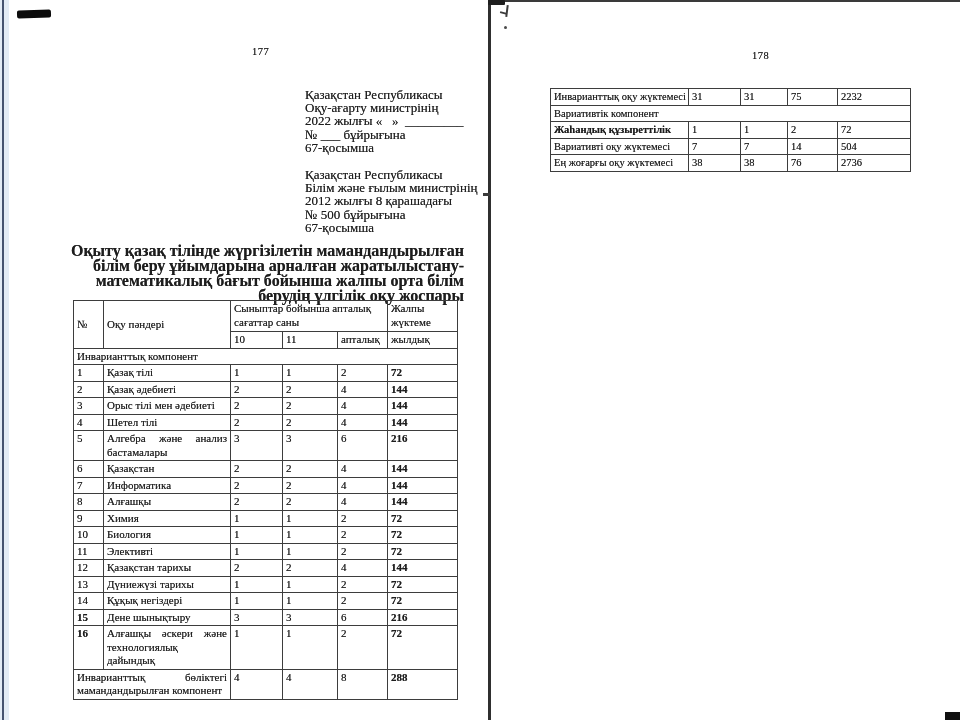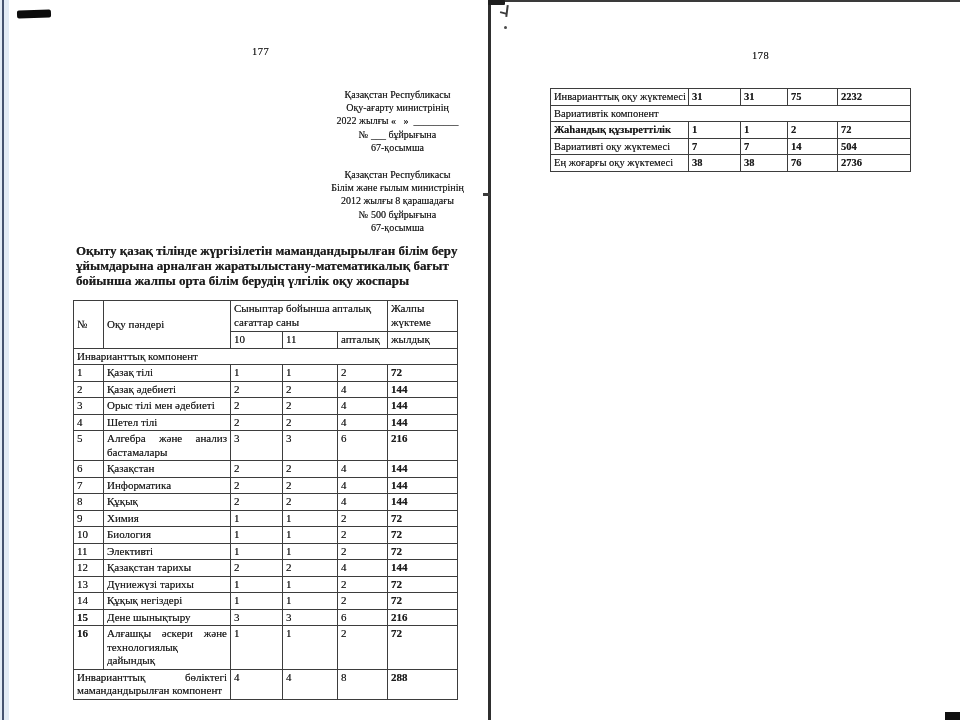--- a/index.html
+++ b/index.html
@@ -23,46 +23,46 @@
   .speck-dash  { left:500px; top:12px; width:7px; height:2px; background:#3c3c3c; transform:rotate(14deg); }
   .speck-bar   { left:506px; top:5px; width:2px; height:12px; background:#3c3c3c; transform:rotate(7deg); }
   .speck-dot   { left:504px; top:26px; width:3px; height:3px; background:#4a4a4a; border-radius:50%; }
   .divider-tick{ left:483px; top:193px; width:7px; height:3px; background:#3a3a3a; }
   .corner-mark { left:945px; top:712px; width:15px; height:8px; background:#101010; }
 
   
   .pgnum { font-size:10.5px; letter-spacing:.5px; }
   .pgnum-left  { left:252px; top:46px; }
   .pgnum-right { left:752px; top:50px;font-family:Liberation Serif, serif; }
-  .decree { left:305px; width:185px; font-size:10px; line-height:13.2px; white-space:pre-wrap;text-align:center; }
+  .decree { left:305px; width:185px; font-size:13px; line-height:13.2px; white-space:pre-wrap; }
   .decree-1 { top:88px; }
   .decree-2 { top:168px; }
   .doc-title {
-    left:76px; top:243px; width:400px;
-    font-size:13px; line-height:15px; font-weight:bold; text-align:left;
+    left:64px; top:243px; width:400px;
+    font-size:16px; line-height:15px; font-weight:bold; text-align:right;
   }
 
   
   table { border-collapse:collapse; table-layout:fixed; }
   td, th {
     border:1px solid #3d3d3d;
     font-size:11px; line-height:13.5px;
     font-weight:normal; text-align:left; vertical-align:top;
     padding:1px 3px; overflow:hidden;
   }
   .lt { left:73px; top:300px; width:384px; }
   .lt th.mid { vertical-align:middle; }
   .lt .c-year { font-weight:bold; }
   .lt .b      { font-weight:bold; }
   .c-sub { text-align:justify; }
   .section-row td { font-weight:normal; }
   .rt { left:550px; top:88px; width:360px; }
   .rt td { font-size:10.5px; height:15px; }
   .rt .c-label { white-space:nowrap; }
-  .rt .c-val   { font-weight:bold; }
+  .rt .c-val   { font-weight:normal; }
   .rt .b       { font-weight:bold; }
 </style>
 </head>
 <body>
 
 <div class="abs edge-wash"></div>
 <div class="abs edge-line"></div>
 <div class="abs pen-mark"></div>
 <div class="abs divider"></div>
 <div class="abs top-line"></div>
@@ -166,21 +166,21 @@
       <tr>
         <td class="c-num">7</td>
         <td class="c-sub">Информатика</td>
         <td class="c-v">2</td>
         <td class="c-v">2</td>
         <td class="c-v">4</td>
         <td class="c-year">144</td>
       </tr>
       <tr>
         <td class="c-num">8</td>
-        <td class="c-sub">Құқық</td>
+        <td class="c-sub">Алғашқы</td>
         <td class="c-v">2</td>
         <td class="c-v">2</td>
         <td class="c-v">4</td>
         <td class="c-year">144</td>
       </tr>
       <tr>
         <td class="c-num">9</td>
         <td class="c-sub">Химия</td>
         <td class="c-v">1</td>
         <td class="c-v">1</td>

